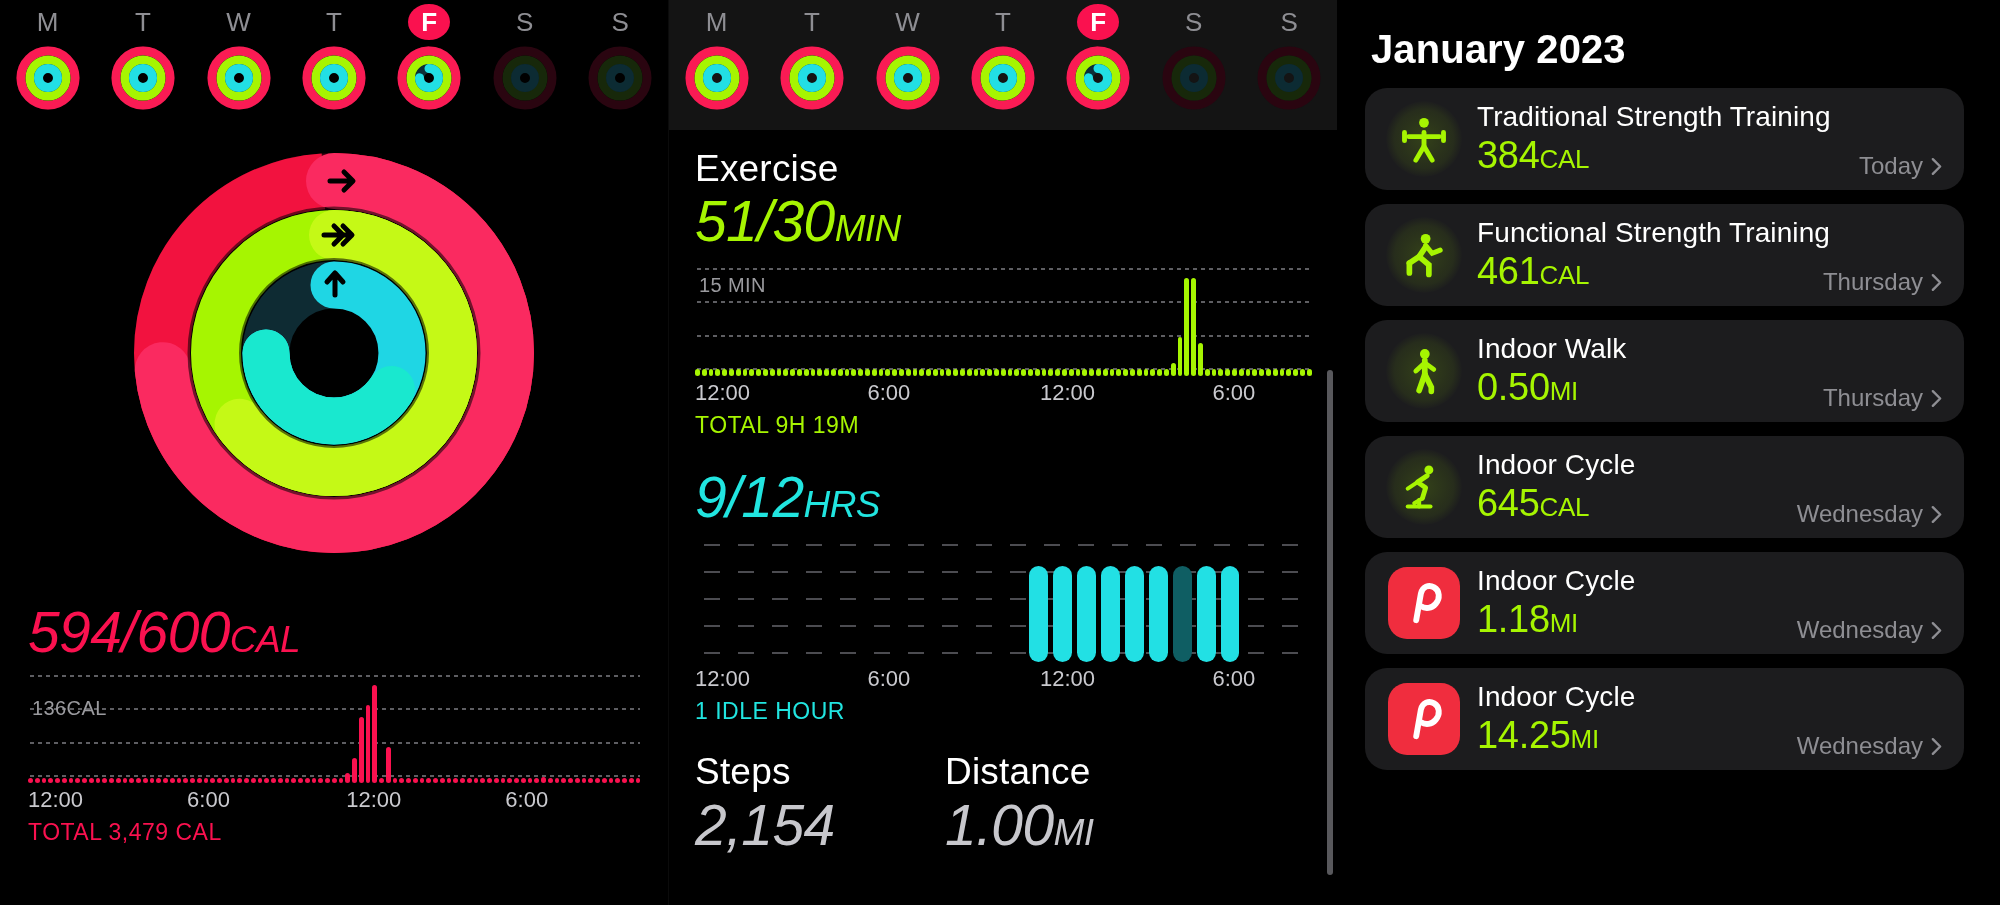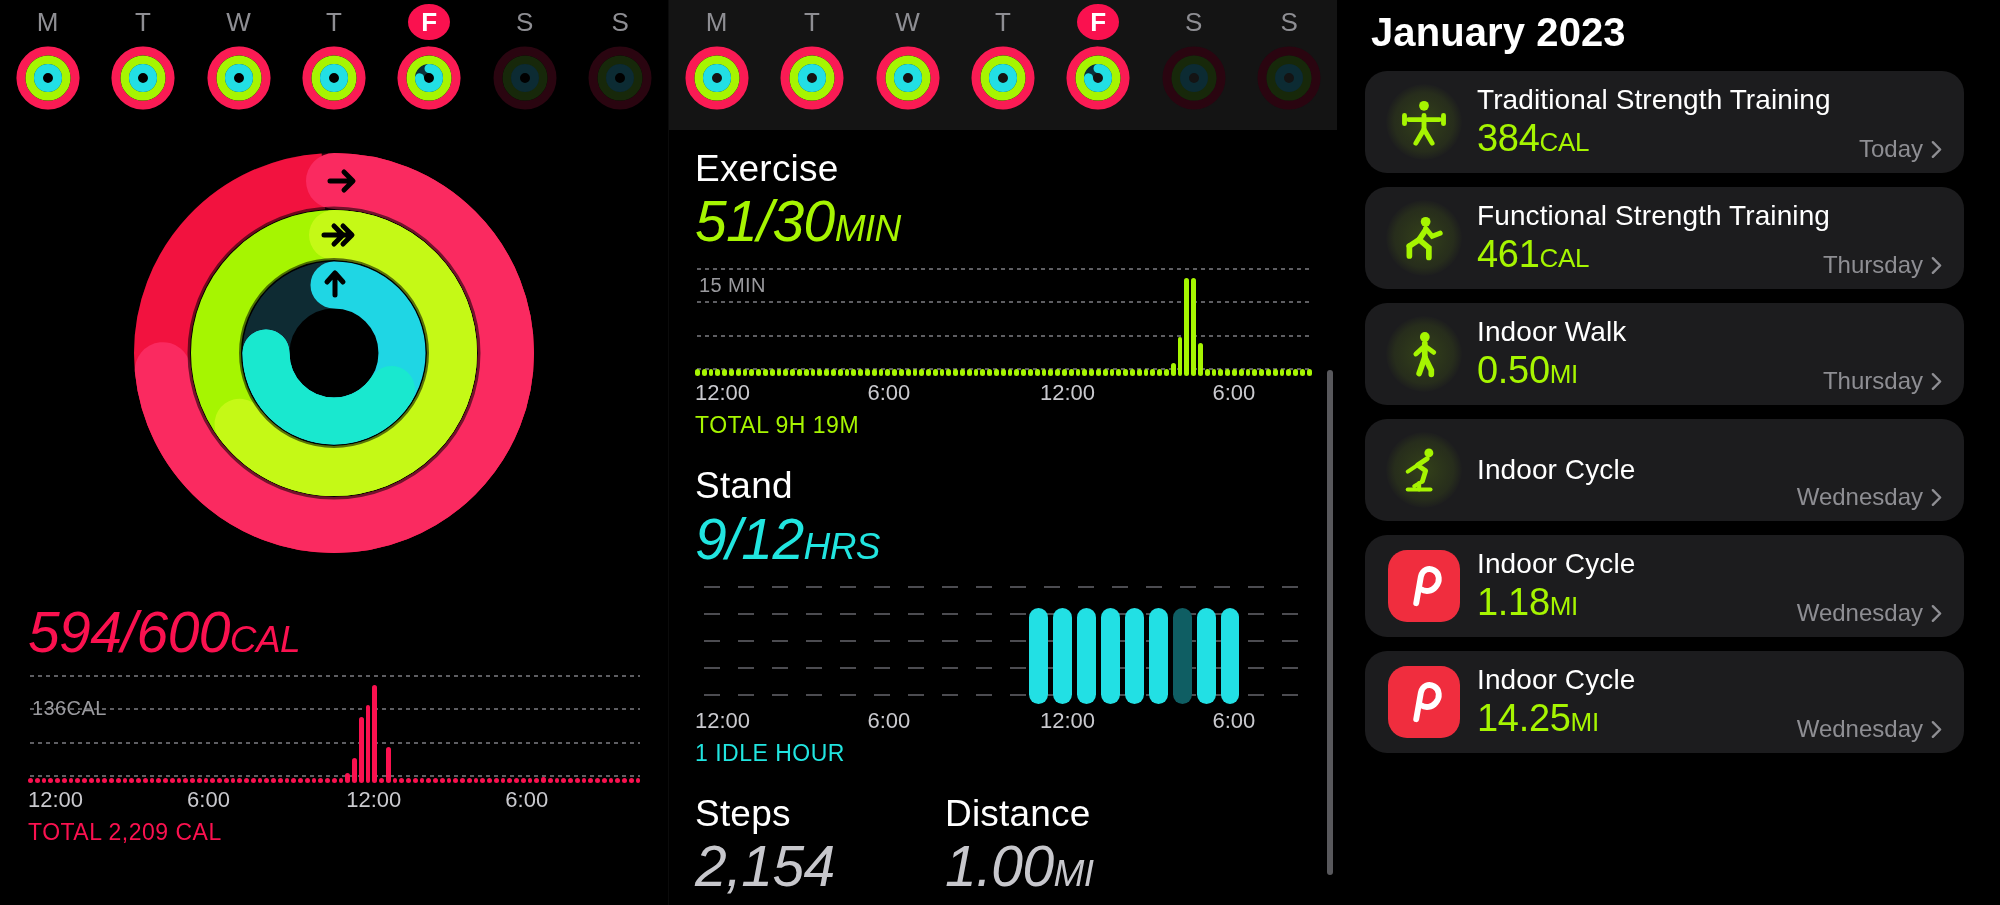--- a/index.html
+++ b/index.html
@@ -164,20 +164,21 @@
 
   
   .panel-right {
     position: relative;
     flex: 1 1 auto;
     height: 763px;
     background: #000;
     padding: 0 36px 0 28px;
     box-sizing: border-box;
     overflow: hidden;
+    margin-top: 17px;
   }
   .month-title {
     font-size: 40px;
     font-weight: 700;
     color: #fff;
     letter-spacing: .1px;
     margin: 10px 0 16px 6px;
   }
   .wcard {
     position: relative;
@@ -463,21 +464,21 @@
             <div class="bar" style="height: 5px; background: rgb(250, 17, 79);"></div>
             <div class="bar" style="height: 5px; background: rgb(250, 17, 79);"></div>
           </div>
         </div>
       <div class="ticks" id="ticks-move">
           <span class="tick" style="left: 0%;">12:00</span>
           <span class="tick" style="left: 26%;">6:00</span>
           <span class="tick" style="left: 52%;">12:00</span>
           <span class="tick" style="left: 78%;">6:00</span>
         </div>
-      <div class="chart-total c-move">TOTAL 2,209 CAL</div>
+      <div class="chart-total c-move">TOTAL 3,479 CAL</div>
     </div>
   </div>
 
   <div class="panel-mid">
     <div class="weekstrip tinted" id="weekstrip-mid">
         <div class="daycol">
           <div class="daylabel">M</div>
           <div class="daystack"><svg width="68" height="68" viewBox="0 0 68 68">
               <circle cx="34" cy="34" r="27" fill="none" stroke="#4a0a1c" stroke-width="9"></circle>
               <circle cx="34" cy="34" r="27" fill="none" stroke="#fa1b54" stroke-width="9" stroke-linecap="round" stroke-dasharray="169.6 169.6" transform="rotate(-90 34 34)"></circle>
@@ -659,21 +660,20 @@
         <div class="ticks" id="ticks-exercise">
             <span class="tick" style="left: 0%;">12:00</span>
             <span class="tick" style="left: 28%;">6:00</span>
             <span class="tick" style="left: 56%;">12:00</span>
             <span class="tick" style="left: 84%;">6:00</span>
           </div>
         <div class="chart-total c-ex">TOTAL 9H 19M</div>
       </div>
 
       <div class="section">
-        <div class="metric-name">Stand</div>
         <div class="metric-value c-stand">
           <span>9/12</span><span class="unit">HRS</span>
         </div>
         <div class="chart" id="chart-stand" style="height:118px;margin-top:14px;">
             <div class="gridline" style="top: 0px; background-image: radial-gradient(circle, rgb(90, 90, 95) 45%, rgba(0, 0, 0, 0) 46%); background-size: 34px 2px;"></div>
             <div class="gridline" style="top: 27px; background-image: radial-gradient(circle, rgb(90, 90, 95) 45%, rgba(0, 0, 0, 0) 46%); background-size: 34px 2px;"></div>
             <div class="gridline" style="top: 54px; background-image: radial-gradient(circle, rgb(90, 90, 95) 45%, rgba(0, 0, 0, 0) 46%); background-size: 34px 2px;"></div>
             <div class="gridline" style="top: 81px; background-image: radial-gradient(circle, rgb(90, 90, 95) 45%, rgba(0, 0, 0, 0) 46%); background-size: 34px 2px;"></div>
             <div class="gridline" style="top: 108px; background-image: radial-gradient(circle, rgb(90, 90, 95) 45%, rgba(0, 0, 0, 0) 46%); background-size: 34px 2px;"></div>
             <div class="bars" style="height: 118px; gap: 5px;">
@@ -816,20 +816,21 @@
       <circle cx="38" cy="11" r="5.5" fill="#a6f501"></circle>
       <path d="M36 18 L24 26 L34 33 L30 46" stroke="#a6f501" stroke-width="6" stroke-linecap="round" stroke-linejoin="round" fill="none"></path>
       <path d="M24 26 L12 34" stroke="#a6f501" stroke-width="5" stroke-linecap="round"></path>
       <path d="M30 46 L20 52" stroke="#a6f501" stroke-width="5" stroke-linecap="round"></path>
       <path d="M12 56 L40 56" stroke="#a6f501" stroke-width="5" stroke-linecap="round"></path>
       <path d="M26 48 L26 56" stroke="#a6f501" stroke-width="5" stroke-linecap="round"></path>
     </svg>
           </div>
           <div class="wtext">
             <div class="wtitle">Indoor Cycle</div>
+            <div class="wvalue"><span>645</span><span class="unit">CAL</span></div>
           </div>
           <div class="wday">
             <span>Wednesday</span>
             <span>
               <svg class="chev" viewBox="0 0 12 20">
                 <path d="M2 2 L10 10 L2 18" stroke="#8e8e93" stroke-width="2.6" fill="none" stroke-linecap="round" stroke-linejoin="round"></path>
               </svg>
             </span>
           </div>
         </div>

